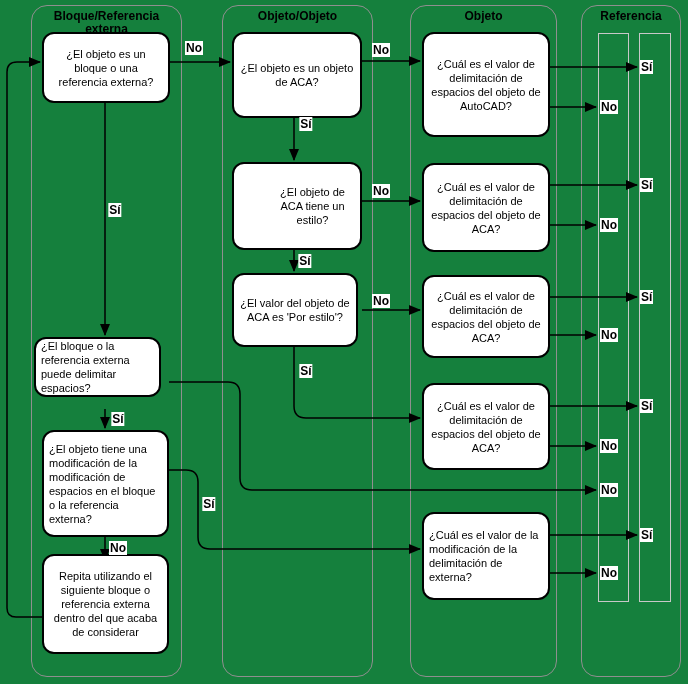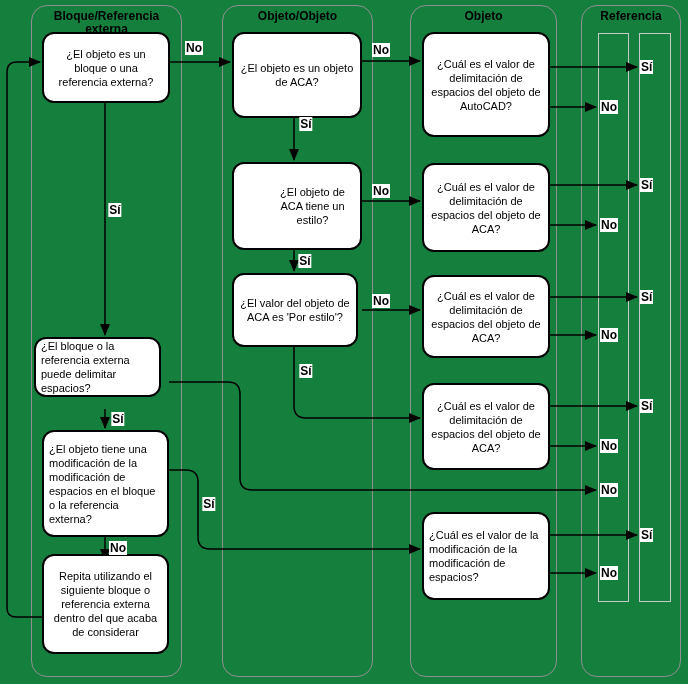--- a/index.html
+++ b/index.html
@@ -167,21 +167,21 @@
   <div class="node center" style="left:422px; top:163px; width:128px; height:89px;">
     <span>¿Cuál es el valor de delimitación de espacios del objeto de ACA?</span>
   </div>
   <div class="node center" style="left:422px; top:275px; width:128px; height:83px;">
     <span>¿Cuál es el valor de delimitación de espacios del objeto de ACA?</span>
   </div>
   <div class="node center" style="left:422px; top:383px; width:128px; height:87px;">
     <span>¿Cuál es el valor de delimitación de espacios del objeto de ACA?</span>
   </div>
   <div class="node leftal" style="left:422px; top:512px; width:128px; height:88px;">
-    <span>¿Cuál es el valor de la modificación de la modificación de espacios?</span>
+    <span>¿Cuál es el valor de la modificación de la delimitación de externa?</span>
   </div>
 
   <div class="edge-label" style="left:194px; top:48px;">No</div>
   <div class="edge-label" style="left:115px; top:210px;">Sí</div>
   <div class="edge-label" style="left:118px; top:419px;">Sí</div>
   <div class="edge-label" style="left:118px; top:548px;">No</div>
   <div class="edge-label" style="left:209px; top:504px;">Sí</div>
   <div class="edge-label" style="left:381px; top:50px;">No</div>
   <div class="edge-label" style="left:306px; top:124px;">Sí</div>
   <div class="edge-label" style="left:381px; top:191px;">No</div>

